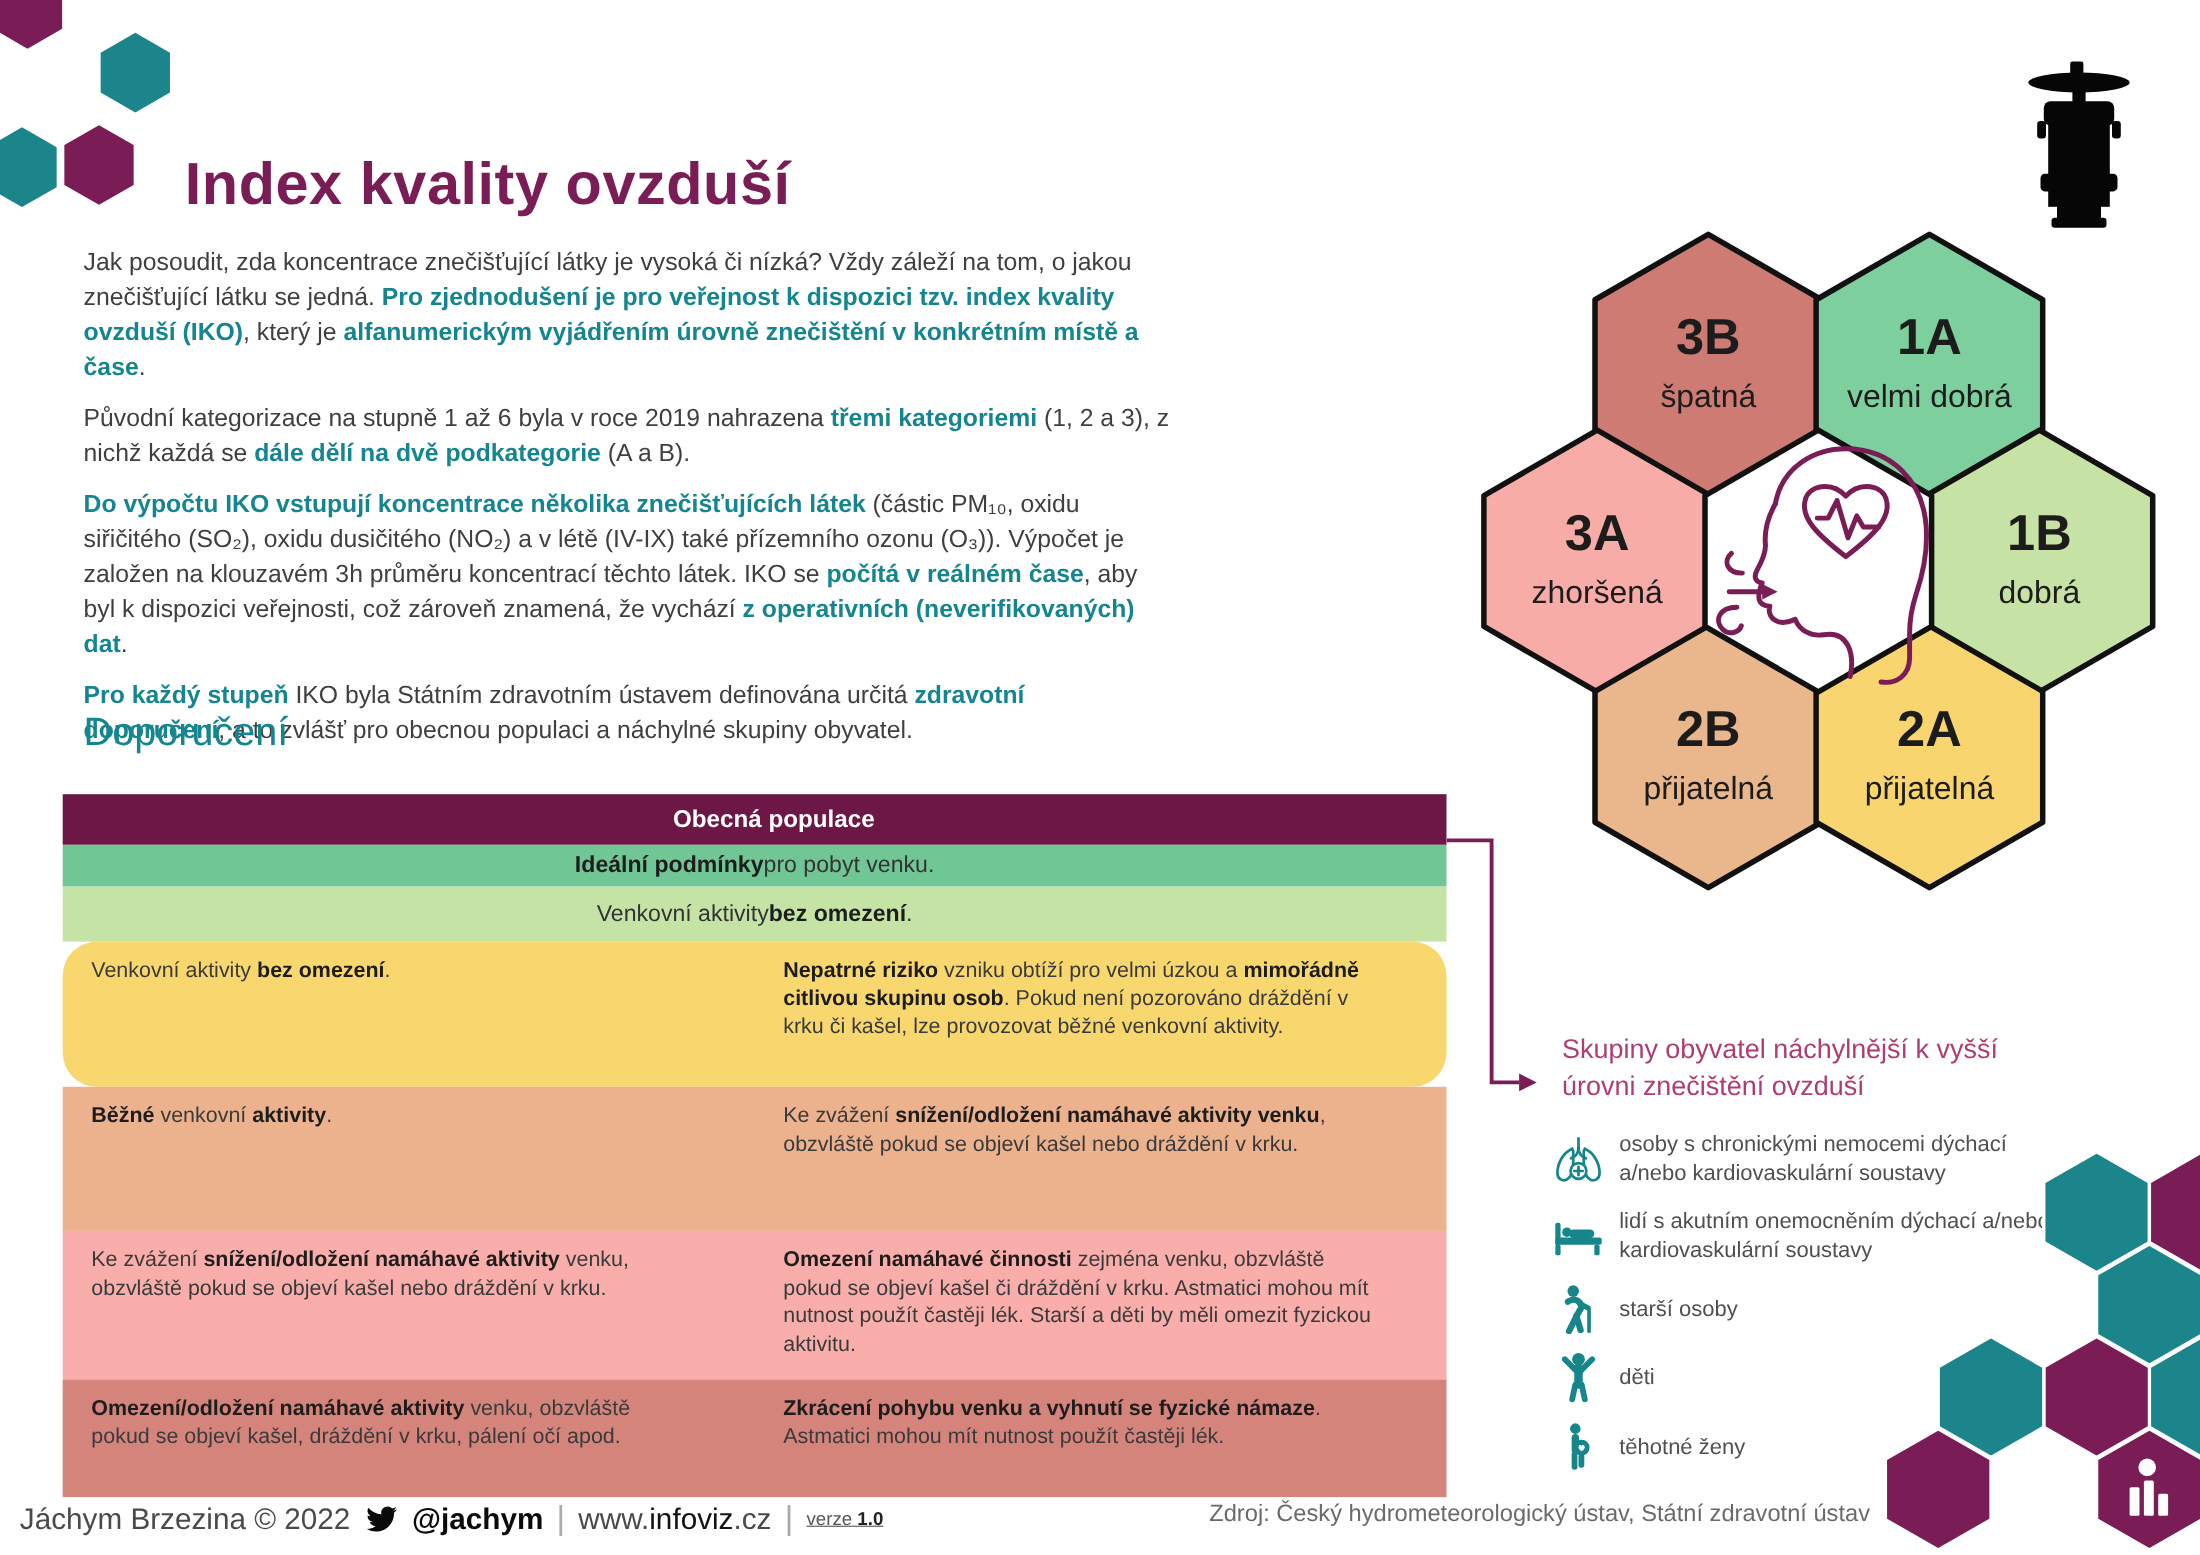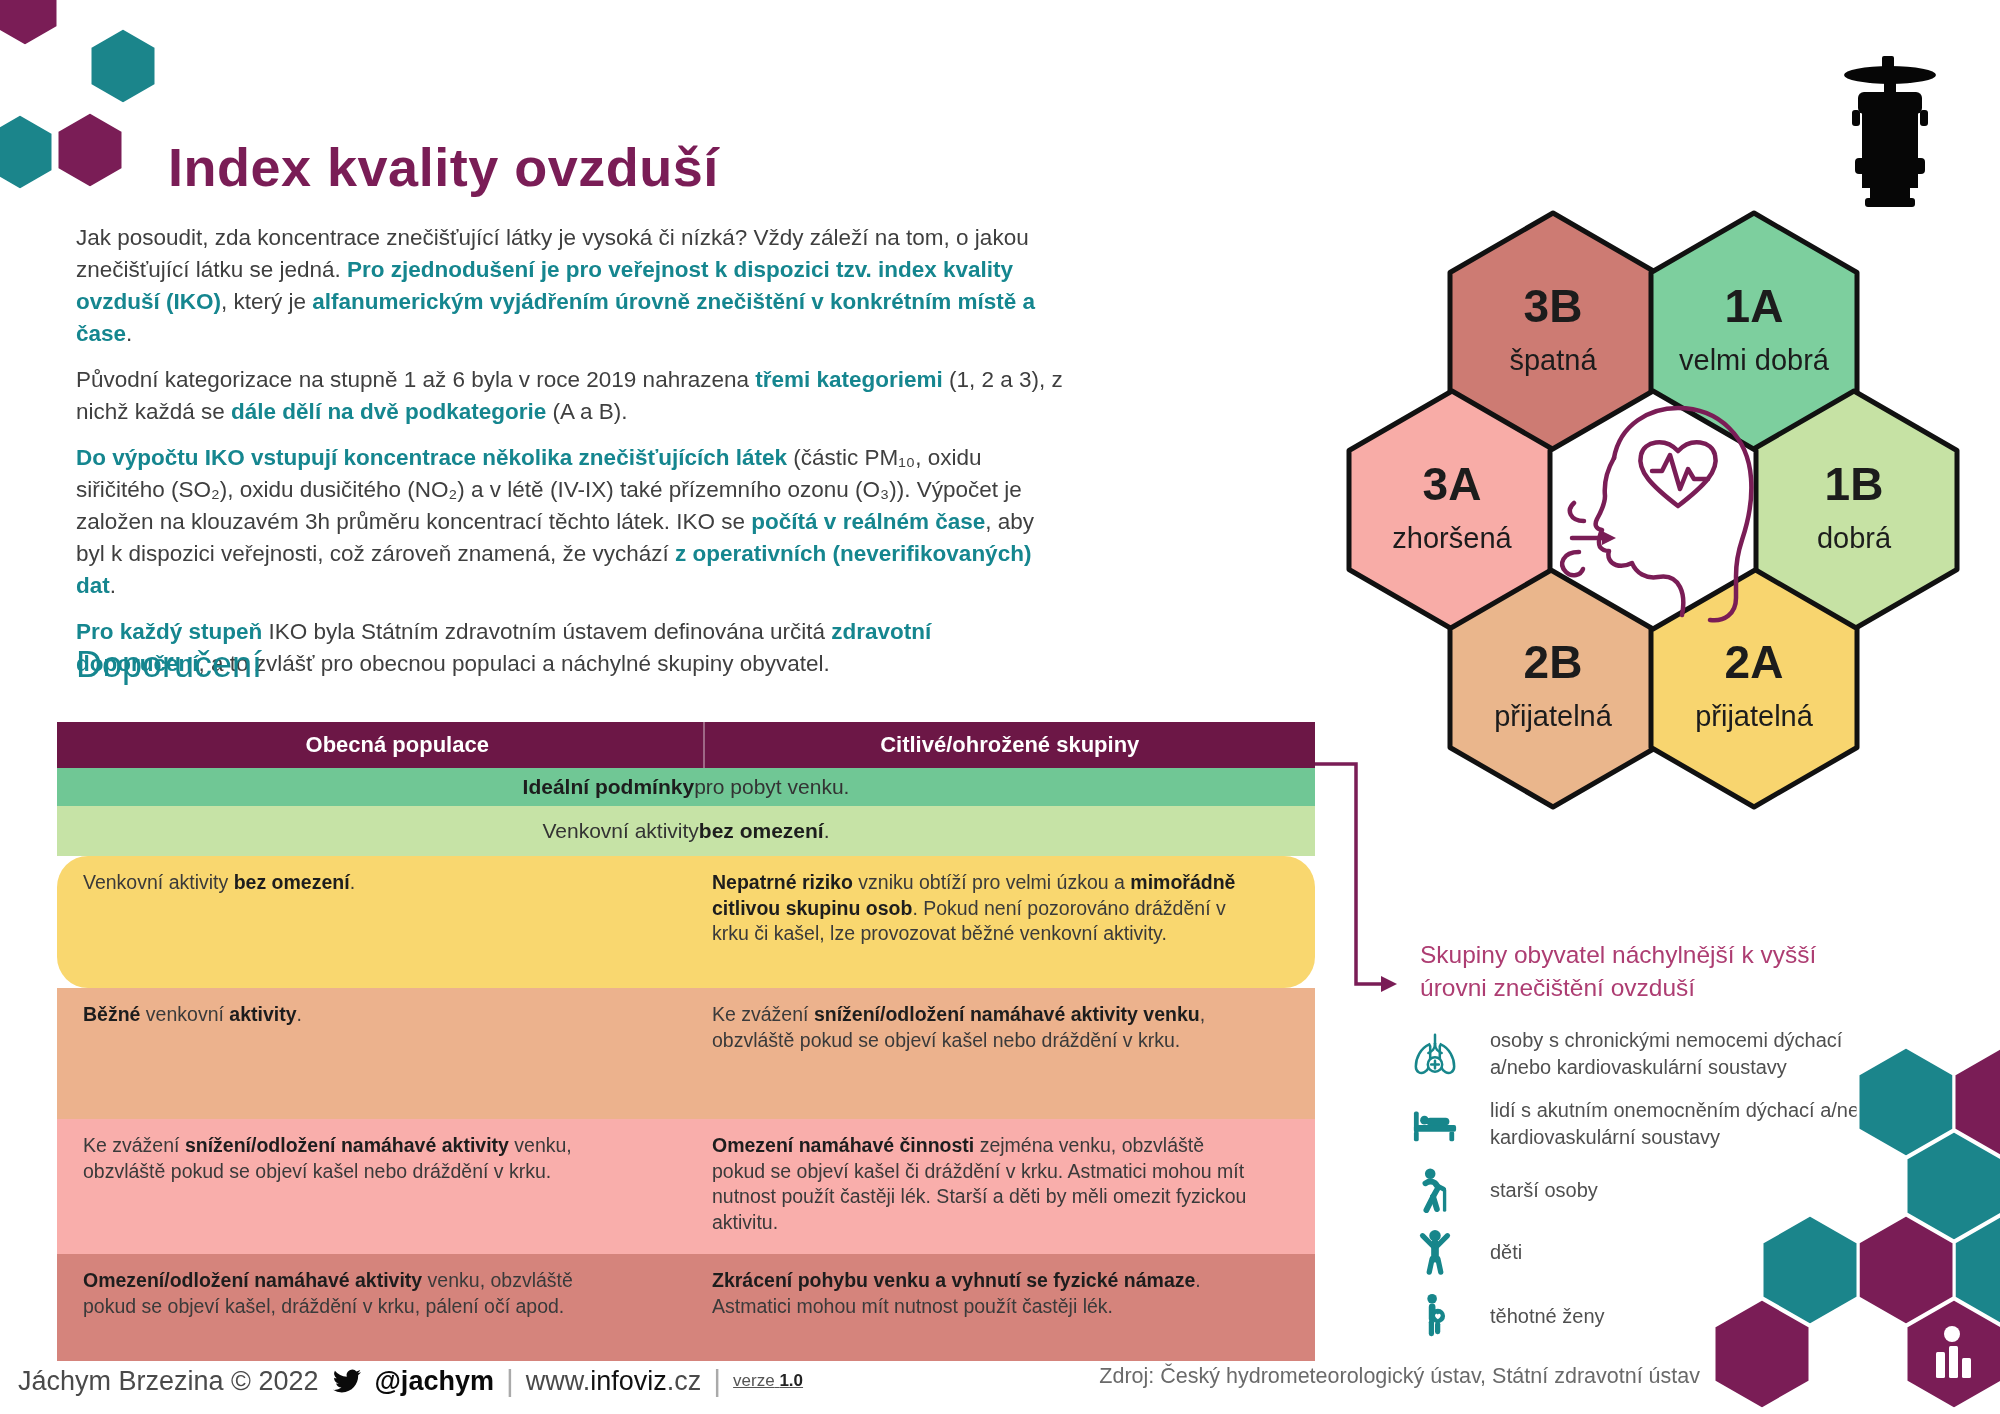--- a/index.html
+++ b/index.html
@@ -32,21 +32,21 @@
                font-size:19.5px;line-height:25.5px;color:#3a3a3a;}
   .t-row b, .t-row .merged b{color:#1d1d1d;font-weight:700;}
 
   
   .hex-code{font-size:46px;font-weight:700;fill:#1c1c1c;}
   .hex-label{font-size:29px;fill:#1c1c1c;}
 
   
   #vuln-heading{left:1420px;top:938px;width:440px;font-size:24.5px;line-height:33px;color:var(--magenta);}
   #vuln-list{left:1412px;top:1026px;width:480px;display:flex;flex-direction:column;gap:14px;}
-  .v-item{display:flex;align-items:center;gap:32px;}
+  .v-item{display:flex;align-items:center;gap:14px;}
   .v-item .v-icon{width:46px;height:46px;flex:0 0 46px;display:flex;align-items:center;justify-content:center;}
   .v-item .v-label{font-size:20px;line-height:27px;color:#4f4f4f;max-width:400px;}
   .vi1{min-height:56px;} .vi2{min-height:56px;} .vi3{min-height:48px;} .vi4{min-height:48px;} .vi5{min-height:52px;}
 
   
   #footer-left{left:18px;top:1364px;display:flex;align-items:center;gap:12px;font-size:27px;color:#4a4a4a;}
   #footer-left .handle{color:#0a0a0a;font-weight:700;}
   #footer-left .sep{color:#aaa;font-weight:300;font-size:30px;}
   #footer-left .site .pre,#footer-left .site .tld{color:#4a4a4a;}
   #footer-left .site .core{color:#111;}
@@ -89,21 +89,20 @@
       <p>Původní kategorizace na stupně 1 až 6 byla v roce 2019 nahrazena <b>třemi kategoriemi</b> (1, 2 a 3), z nichž každá se <b>dále dělí na dvě podkategorie</b> (A a B).</p>
       <p><b>Do výpočtu IKO vstupují koncentrace několika znečišťujících látek</b> (částic PM₁₀, oxidu siřičitého (SO₂), oxidu dusičitého (NO₂) a v létě (IV-IX) také přízemního ozonu (O₃)). Výpočet je založen na klouzavém 3h průměru koncentrací těchto látek. IKO se <b>počítá v reálném čase</b>, aby byl k dispozici veřejnosti, což zároveň znamená, že vychází <b>z operativních (neverifikovaných) dat</b>.</p>
       <p><b>Pro každý stupeň</b> IKO byla Státním zdravotním ústavem definována určitá <b>zdravotní doporučení</b>, a to zvlášť pro obecnou populaci a náchylné skupiny obyvatel.</p>
     </div>
 
   <div class="abs" id="reco-heading">Doporučení</div>
 
   <div class="abs" id="reco-table">
     <div class="t-head">
       <div class="hcell">Obecná populace</div>
-      <div class="hcell">Citlivé/ohrožené skupiny</div>
     </div>
     <div id="table-body">
         <div class="t-row row1" style="background: rgb(112, 199, 149);">
           <div class="merged"><b>Ideální podmínky</b> pro pobyt venku.</div>
         </div>
         <div class="t-row row2" style="background: rgb(198, 227, 166);">
           <div class="merged">Venkovní aktivity <b>bez omezení</b>.</div>
         </div>
         <div class="t-row row3" style="background: rgb(249, 215, 111);">
           <div class="cell">Venkovní aktivity <b>bez omezení</b>.</div>

